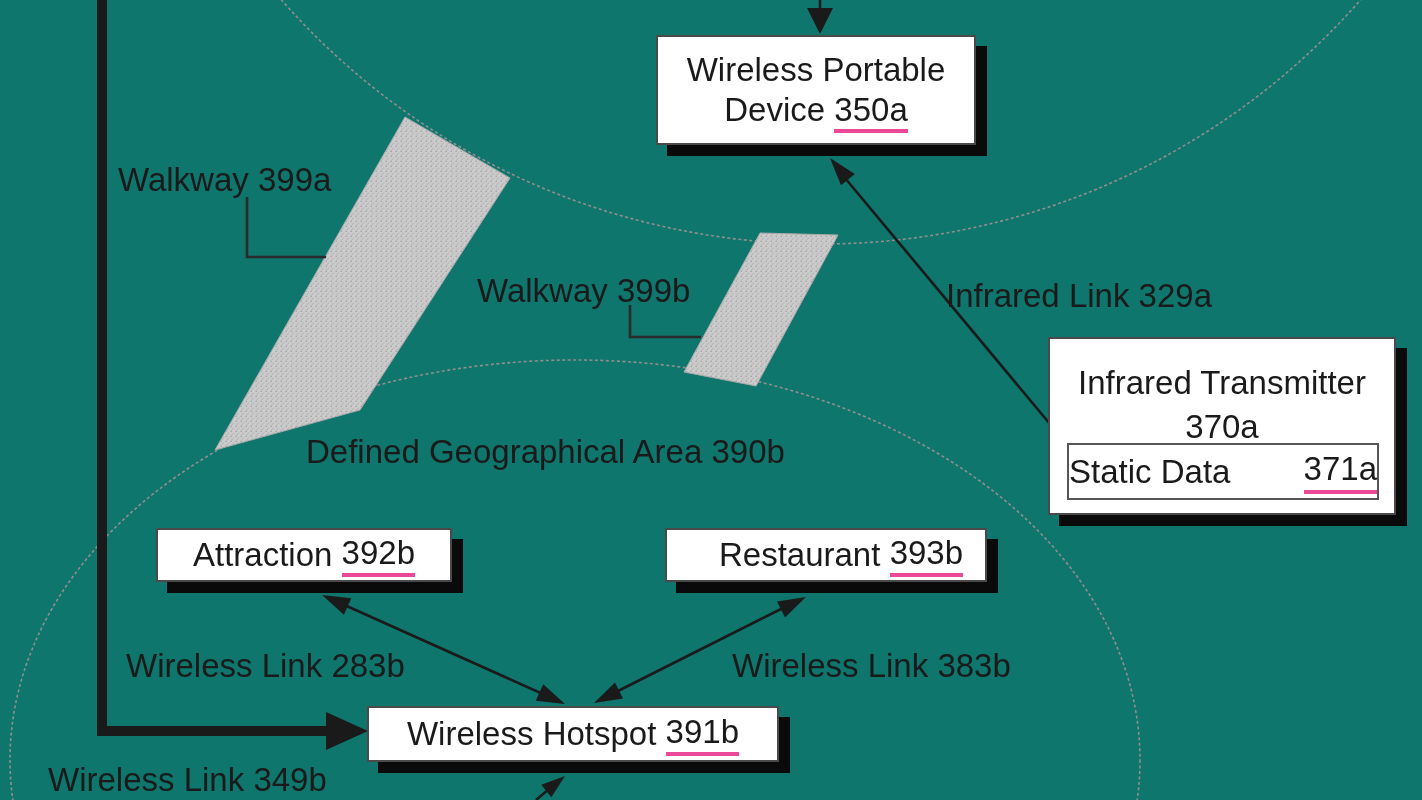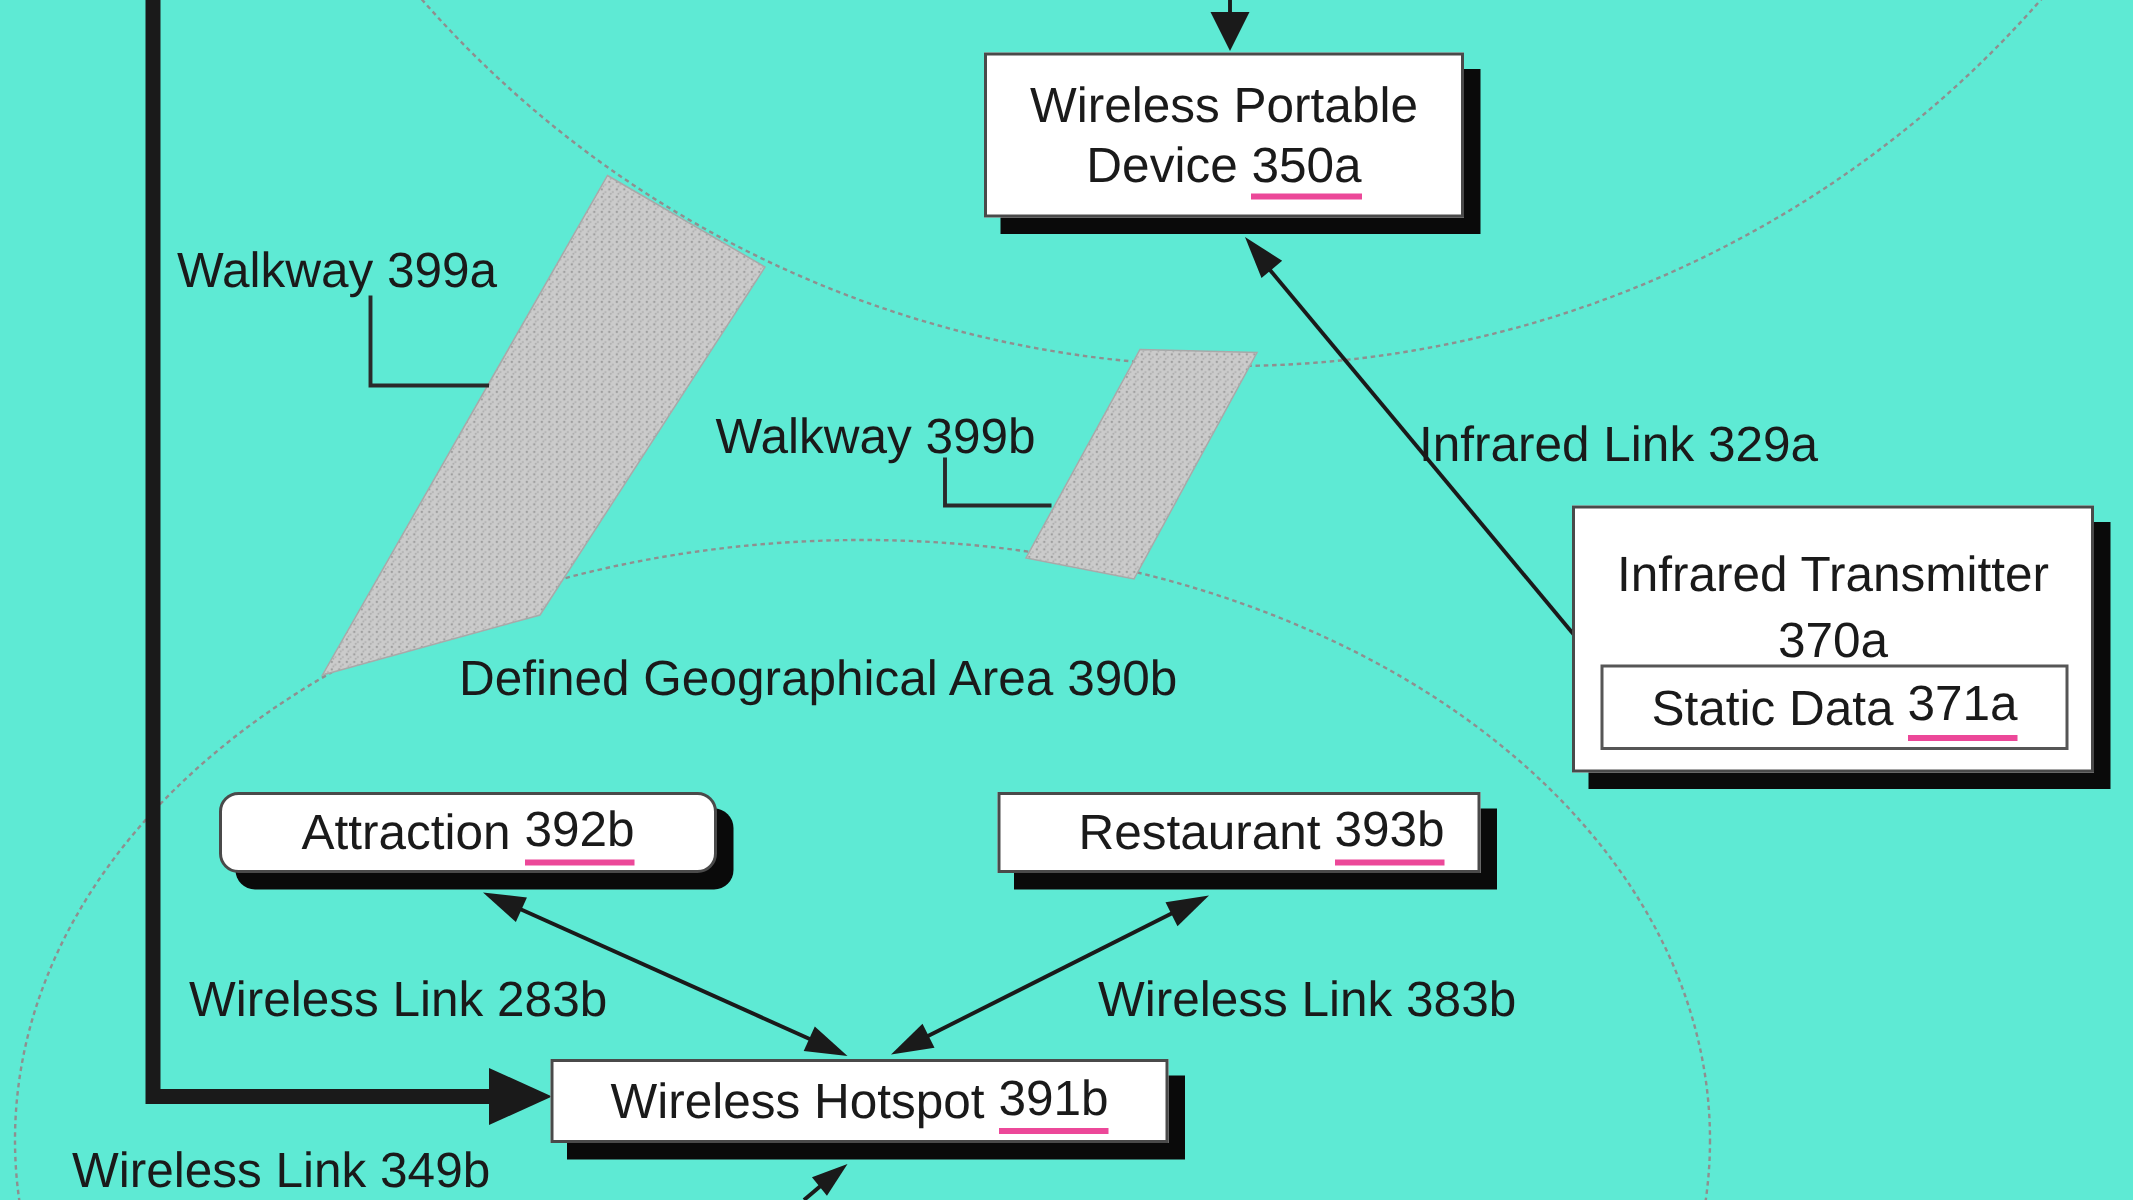--- a/index.html
+++ b/index.html
@@ -6,21 +6,21 @@
     --ink:#1a1a1a;
     --box-border:#4a4a4a;
     --box-shadow:#0a0a0a;
     --walkway-fill:#cbcbcb;
     --area-outline:#8f8f8f;
   }
   *{margin:0;padding:0;box-sizing:border-box;}
   html,body{background:#fff;}
   body{font-family:"Liberation Sans","DejaVu Sans",sans-serif;color:var(--ink);}
   .canvas{
-    position:relative;width:1422px;height:800px;background:#5eead4;overflow:hidden;
+    position:relative;width:1422px;height:800px;background:#0f766e;overflow:hidden;
   }
   .layer{position:absolute;left:0;top:0;}
   
   .area-ellipse{fill:none;stroke:var(--area-outline);stroke-width:1.6;stroke-dasharray:3 2.5;}
   .walk-band{stroke:#a9a9a9;stroke-width:1;}
   #stip rect{fill:var(--walkway-fill);}
   .ink-line{fill:none;stroke:var(--ink);stroke-width:2.6;}
   .thick-line{fill:none;stroke:var(--ink);stroke-width:10;}
   .leader{fill:none;stroke:#2a2a2a;stroke-width:2.6;}
   .head{fill:var(--ink);stroke:none;}
@@ -33,21 +33,21 @@
   }
   .pbox.col{flex-direction:column;}
   .num{border-bottom:4px solid #ec4899;padding-bottom:1px;}
   .sp{display:inline-block;width:0.28em;}
   
   .pbox.tx{display:block;}
   .tx-title{margin-top:22px;text-align:center;line-height:1.32;}
   .inner-box{
     position:absolute;left:17px;top:104px;width:312px;height:57px;
     background:#fff;border:2px solid #565656;
-    display:flex;align-items:center;justify-content:center;font-size:33px;white-space:nowrap;
+    display:flex;align-items:center;justify-content:center;font-size:33px;white-space:nowrap;gap:32px;
   }
   
   .lbl{position:absolute;font-size:33px;line-height:1.05;white-space:nowrap;color:var(--ink);margin-top:12px;}
 </style>
 </head>
 <body>
 
 <div class="canvas">
 
   <svg class="layer" width="1422" height="800" viewBox="0 0 1422 800">
@@ -102,21 +102,21 @@
       <div>Infrared Transmitter</div>
       <div><span class="num">370a</span></div>
     </div>
     <div class="inner-box">
       <span>Static Data</span>
         <span class="sp"></span>
         <span class="num">371a</span>
     </div>
   </div>
 
-  <div class="pbox" style="left:146px;top:528px;width:332px;height:54px;border-radius:13px;">
+  <div class="pbox" style="left:156px;top:528px;width:296px;height:54px;">
     <span>Attraction</span>
       <span class="sp"></span>
       <span class="num">392b</span>
   </div>
 
   <div class="pbox" style="left:665px;top:528px;width:322px;height:54px;padding-left:30px;">
     <span>Restaurant</span>
       <span class="sp"></span>
       <span class="num">393b</span>
   </div>

